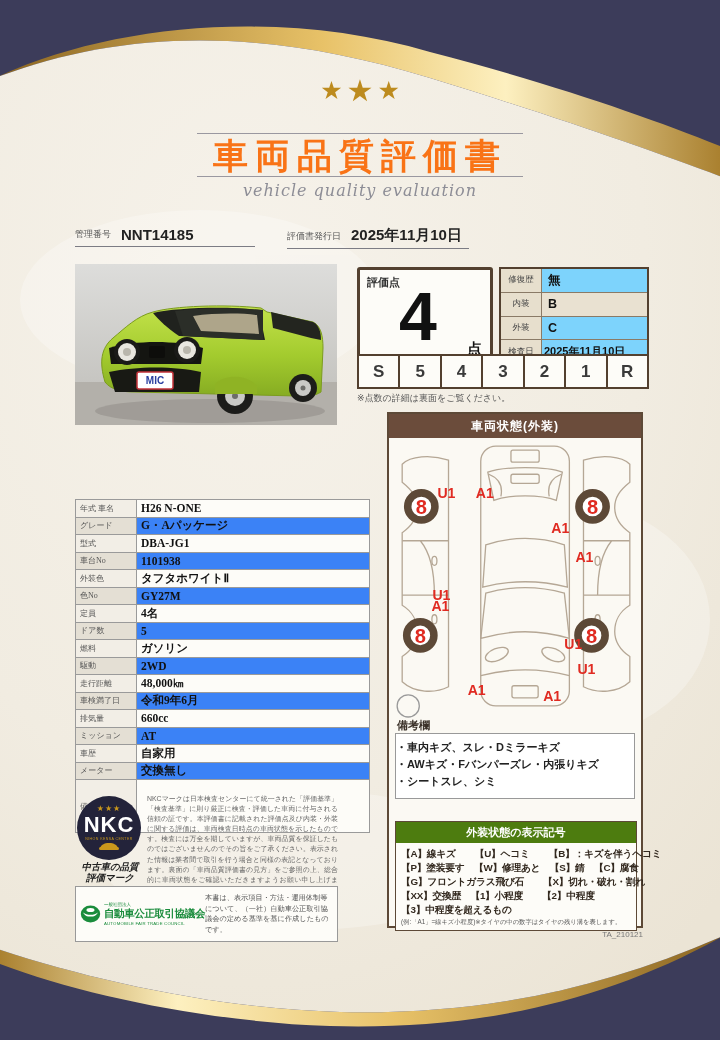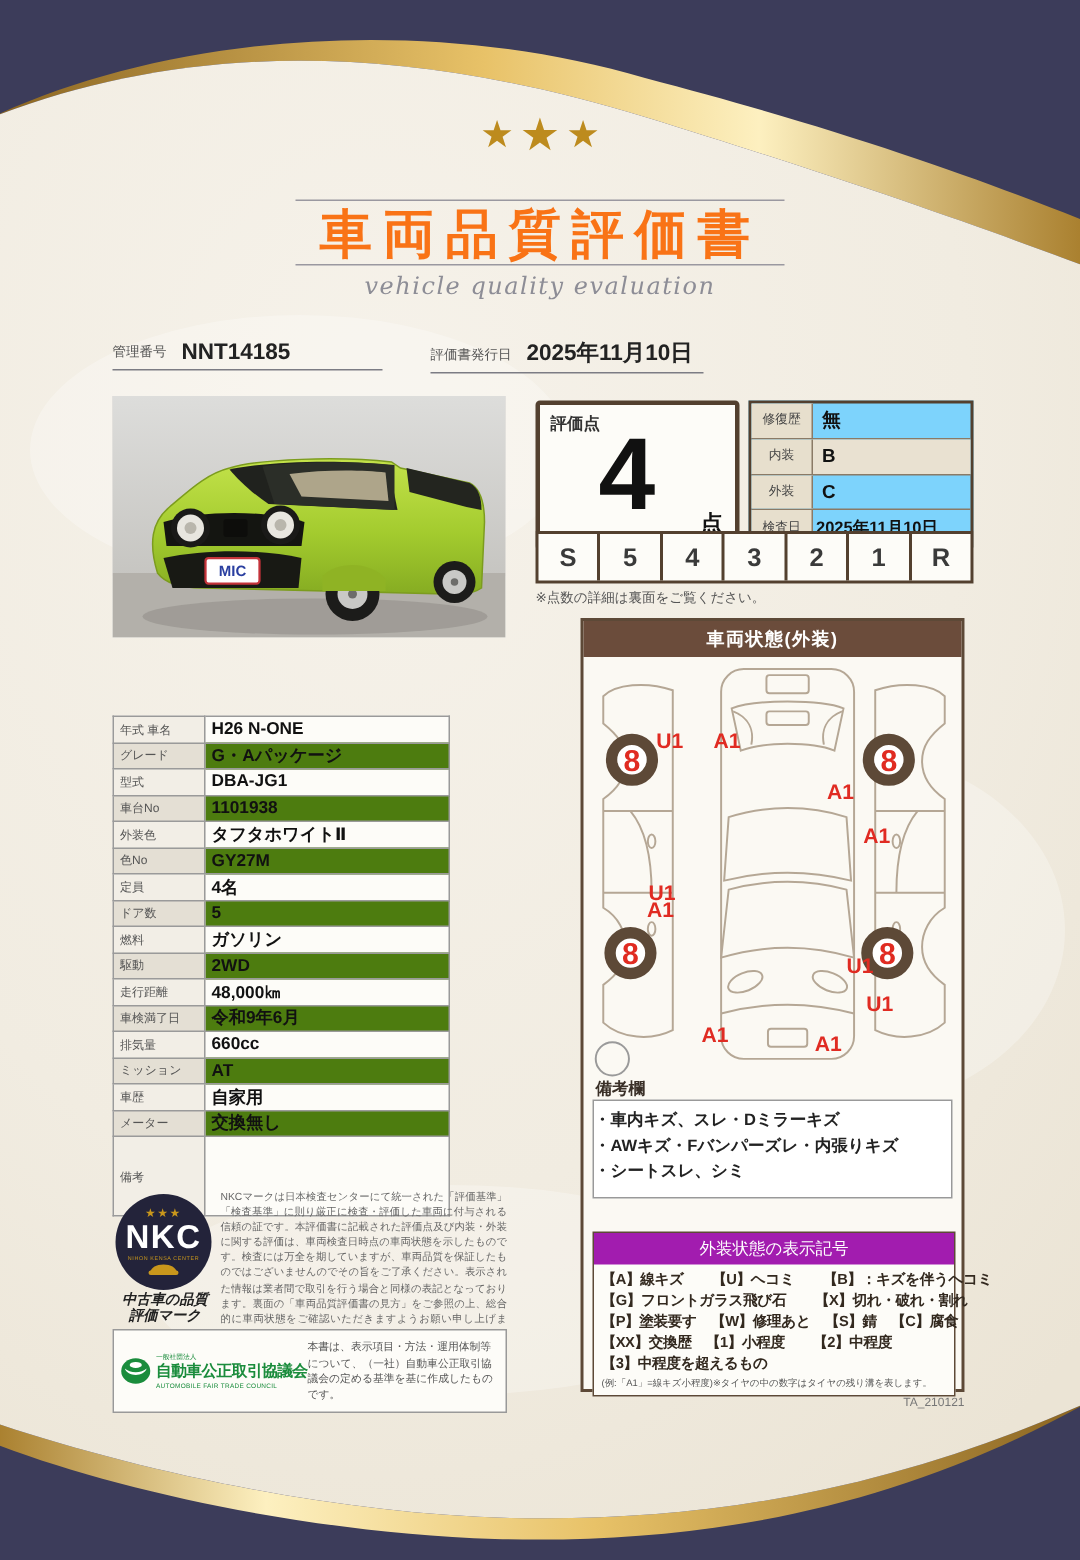--- a/index.html
+++ b/index.html
@@ -44,26 +44,26 @@
   .details .row:nth-child(2) .val{background:#e9e1d1;}
   .details .row:nth-child(4) .val{font-size:11px;padding-left:2px;}
 
   .scale{left:357px;top:354px;width:288px;height:31px;border:2.5px solid #53402f;background:#fdfcf8;display:flex;}
   .scale .cell{flex:1;border-right:2px solid #53402f;display:flex;align-items:center;justify-content:center;
                font-size:17px;font-weight:bold;color:#3a3a3a;}
   .scale .cell:last-child{border-right:none;}
   .scale-note{left:357px;top:392px;font-size:9px;color:#555;}
 
   
-  .spec{left:75px;top:477px;width:225px;border-collapse:collapse;background:#fdfcf8;}
+  .spec{left:75px;top:499px;width:295px;border-collapse:collapse;background:#fdfcf8;font-family:Liberation Serif, serif;}
   .spec th,.spec td{border:1px solid #9a9a9a;padding:0 4px;height:16.5px;}
   .spec th{width:52px;font-size:8px;font-weight:normal;color:#555;text-align:left;background:#f2eee6;}
   .spec td{font-size:11.5px;font-weight:bold;color:#111;}
   .spec tr.alt th{background:#e4dfd4;}
-  .spec tr.alt td{background:#4d7c0f;}
+  .spec tr.alt td{background:#3b82f6;}
   .spec tr.tall th,.spec tr.tall td{height:52px;}
 
   
   .nkc{left:75px;top:796px;width:263px;height:84px;}
   .nkc-badge{position:absolute;left:2px;top:0;width:64px;height:64px;border-radius:50%;background:#23233a;
              display:flex;flex-direction:column;align-items:center;justify-content:center;}
   .nkc-stars{color:#c9971c;font-size:8px;line-height:1;letter-spacing:1px;}
   .nkc-name{color:#ffffff;font-weight:bold;font-size:22px;line-height:1.05;letter-spacing:1px;}
   .nkc-sub{color:#c9971c;font-size:3.6px;letter-spacing:.4px;}
   .nkc-caption{position:absolute;left:0;top:66px;width:70px;text-align:center;font-size:9.5px;font-weight:bold;
@@ -83,21 +83,21 @@
   
   .panel{left:387px;top:412px;width:256px;height:516px;border:2px solid #5d4937;background:#fbf9f3;box-sizing:border-box;}
   .panel-header{height:24px;background:#6b4c3b;color:#fff;font-size:12px;font-weight:bold;
                 display:flex;align-items:center;justify-content:center;letter-spacing:1px;}
   .diagram{position:absolute;left:1px;top:26px;}
   .remarks-label{position:absolute;left:8px;top:304px;font-size:11px;font-weight:bold;color:#3a3028;}
   .remarks-box{position:absolute;left:6px;top:319px;width:240px;height:66px;border:1px solid #999;background:#fff;
                padding:5px 0;box-sizing:border-box;}
   .remarks-box .line{font-size:11px;font-weight:bold;color:#222;line-height:17px;white-space:nowrap;}
   .legend{position:absolute;left:6px;top:407px;width:240px;border:1.5px solid #5d4937;background:#fdfcf8;}
-  .legend-header{height:21px;background:#a21caf;color:#fff;font-size:11px;font-weight:normal;
+  .legend-header{height:21px;background:#4d7c0f;color:#fff;font-size:11px;font-weight:bold;
                  display:flex;align-items:center;justify-content:center;}
   .legend-body{padding:4px 5px 3px 5px;}
   .legend-body .line{font-size:9.8px;font-weight:bold;color:#33291f;line-height:14px;white-space:nowrap;letter-spacing:-.3px;}
   .legend-note{font-size:6.3px;color:#555;margin-top:1px;white-space:nowrap;}
   .ta-code{left:0;top:930px;width:643px;text-align:right;font-size:8px;color:#777;}
 </style>
 </head>
 <body>
 
 <svg class="abs" width="720" height="1040" viewBox="0 0 720 1040" style="left:0;top:0;">
@@ -396,22 +396,22 @@
       <div class="line">・車内キズ、スレ・Dミラーキズ</div>
       <div class="line">・AWキズ・Fバンパーズレ・内張りキズ</div>
       <div class="line">・シートスレ、シミ</div>
     </div>
 
   <div class="legend">
     <div class="legend-header">外装状態の表示記号</div>
     <div class="legend-body">
       <div id="legend-lines">
           <div class="line">【A】線キズ　　【U】ヘコミ　　【B】：キズを伴うヘコミ</div>
+          <div class="line">【P】塗装要す　【W】修理あと　【S】錆　【C】腐食</div>
           <div class="line">【G】フロントガラス飛び石　　【X】切れ・破れ・割れ</div>
-          <div class="line">【P】塗装要す　【W】修理あと　【S】錆　【C】腐食</div>
           <div class="line">【XX】交換歴　【1】小程度　　【2】中程度</div>
           <div class="line">【3】中程度を超えるもの</div>
         </div>
       <div class="legend-note">(例:「A1」=線キズ小程度)※タイヤの中の数字はタイヤの残り溝を表します。</div>
     </div>
   </div>
 </div>
 
 <div class="abs ta-code">TA_210121</div>
 

